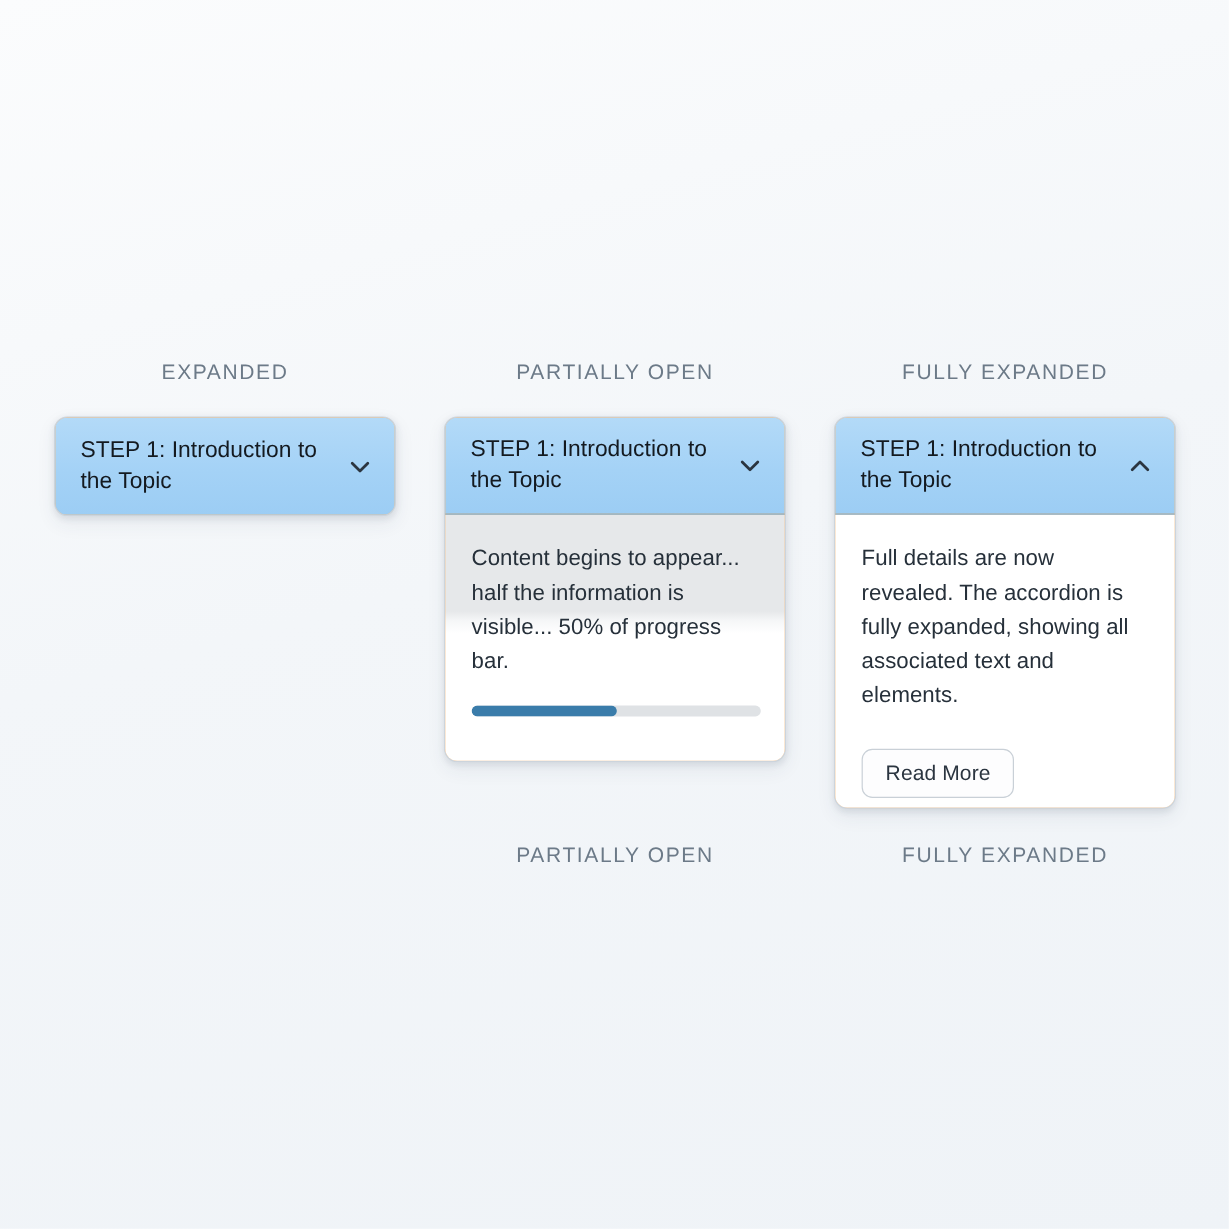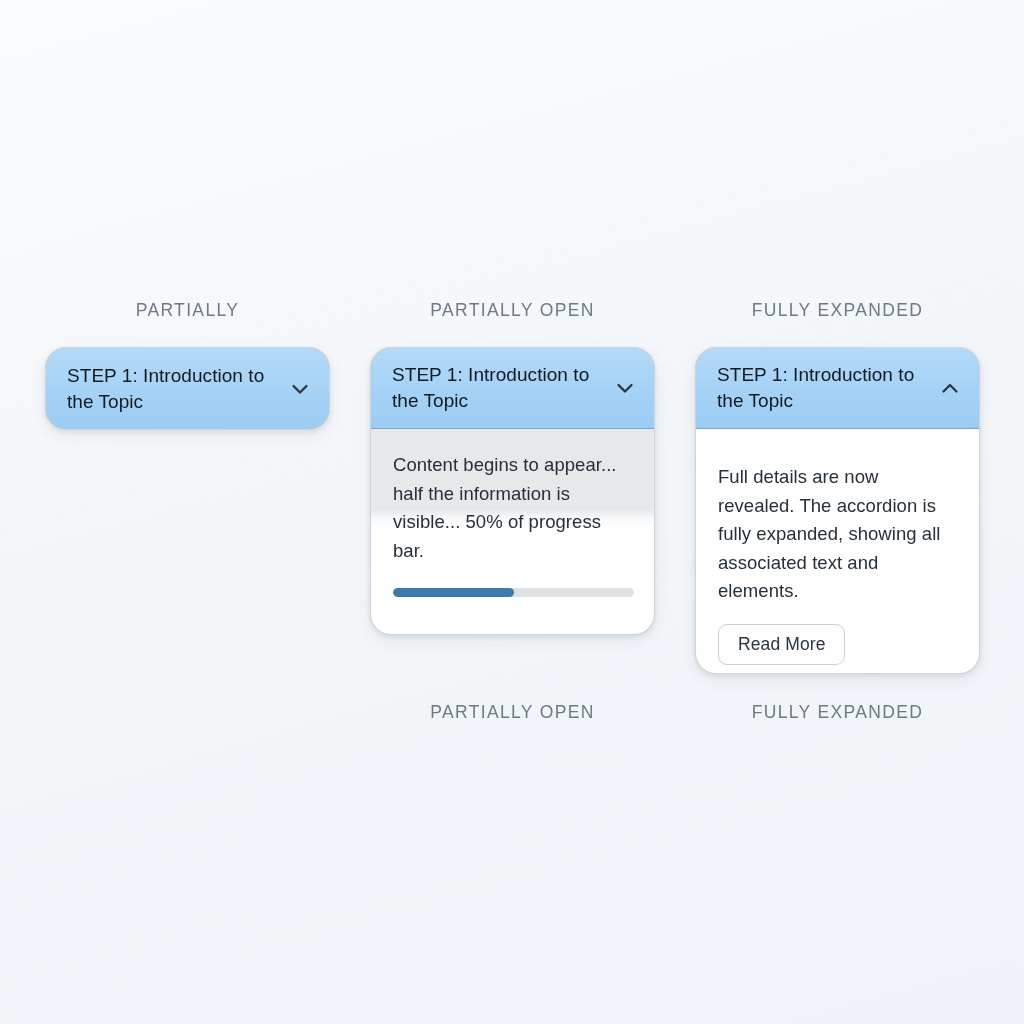--- a/index.html
+++ b/index.html
@@ -38,21 +38,21 @@
   .label-top-2 { left: 370px; top: 300px; width: 285px; }
   .label-top-3 { left: 695px; top: 300px; width: 285px; }
 
   .label-bot-2 { left: 370px; top: 702px; width: 285px; }
   .label-bot-3 { left: 695px; top: 702px; width: 285px; }
 
   
   .card {
     position: absolute;
     width: 285px;
-    border-radius: 21px;
+    border-radius: 11px;
     overflow: hidden;
     background: #fdba74;
     border: 1px solid #ccd4dc;
     box-shadow: 0 2px 5px rgba(40,60,80,0.10),
                 0 6px 16px rgba(40,60,80,0.07);
   }
 
   .card-1 { left: 45px;  top: 347px; }
   .card-2 { left: 370px; top: 347px; height: 288px; }
   .card-3 { left: 695px; top: 347px; height: 327px; }
@@ -100,21 +100,21 @@
                 #e6e8ea 0%,
                 #e6e8ea 39%,
                 #f6f7f8 43%,
                 #ffffff 48%,
                 #ffffff 100%);
     padding: 22px 22px 0 22px;
     height: 206px;
   }
 
   .acc-body.full {
-    padding: 34px 22px 0 22px;
+    padding: 22px 22px 0 22px;
     height: 264px;
   }
 
   .body-text {
     font-size: 18.5px;
     line-height: 28.5px;
     color: #26303a;
     letter-spacing: 0.05px;
   }
   .acc-body.partial .body-text { max-width: 232px; }
@@ -152,21 +152,21 @@
     letter-spacing: 0.1px;
     cursor: pointer;
     line-height: 1;
   }
 </style>
 </head>
 <body>
 
 <div class="stage">
 
-  <div class="col-label label-top-1">PARTIALLY</div>
+  <div class="col-label label-top-1">EXPANDED</div>
   <div class="col-label label-top-2">PARTIALLY OPEN</div>
   <div class="col-label label-top-3">FULLY EXPANDED</div>
 
   <div class="card card-1">
     <div class="acc-header">
       <div class="acc-title">STEP 1: Introduction to the Topic</div>
       <span class="chev">
         <svg width="26" height="26" viewBox="0 0 26 26" fill="none">
           <path d="M6.5 10 L13 16.5 L19.5 10" stroke="#2b3540" stroke-width="2.3" stroke-linecap="round" stroke-linejoin="round"></path>
         </svg>

